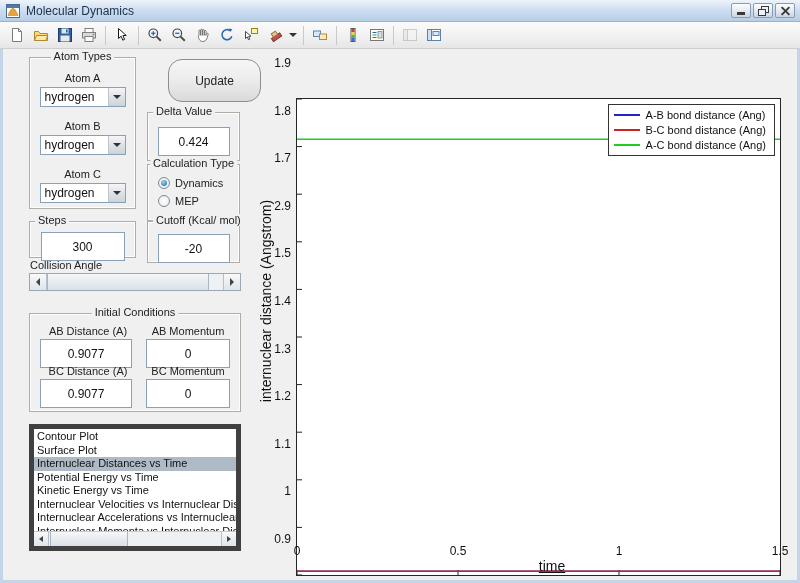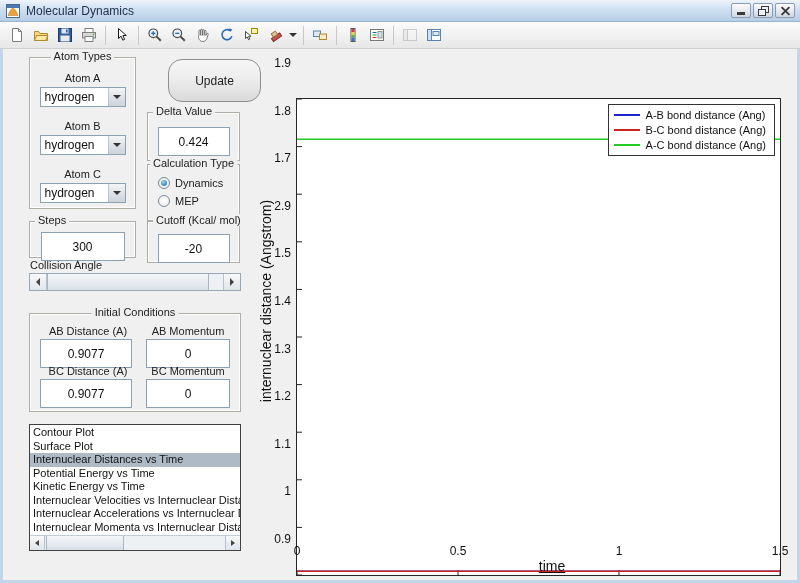--- a/index.html
+++ b/index.html
@@ -73,21 +73,21 @@
   
   .slider { position:absolute; border:1px solid #9aa8b5; background:#eef1f3; }
   .sl-btn { position:absolute; top:0; bottom:0; width:17px;
             background:linear-gradient(#f8f9fa,#dfe5ea); display:flex; align-items:center; justify-content:center; }
   .sl-btn.left { left:0; border-right:1px solid #b5c0ca; }
   .sl-btn.right { right:0; border-left:1px solid #b5c0ca; }
   .sl-thumb { position:absolute; top:0; bottom:0; background:linear-gradient(#f5f7f9,#d9e0e6);
               border-left:1px solid #aab6c0; border-right:1px solid #aab6c0; }
 
   
-  .listbox { position:absolute; background:#fff; border:1px solid #404040; overflow:hidden; }
+  .listbox { position:absolute; background:#fff; border:5px solid #404040; overflow:hidden; }
   .list-items { position:absolute; left:0; right:0; top:1px; bottom:15px; overflow:hidden; }
   .list-item { height:13.5px; line-height:13.5px; font-size:11px; color:#111; padding-left:3px; white-space:nowrap; }
   .list-item.selected { background:#aebbc6; }
   .hscroll { position:absolute; left:0; right:0; bottom:0; height:15px; background:#eef1f3; border-top:1px solid #c4ccd3; }
   .hs-btn { position:absolute; top:0; bottom:0; width:15px; background:linear-gradient(#f8f9fa,#dfe5ea);
             display:flex; align-items:center; justify-content:center; }
   .hs-btn.left { left:0; border-right:1px solid #b5c0ca; }
   .hs-btn.right { right:0; border-left:1px solid #b5c0ca; }
   .hs-thumb { position:absolute; top:0; bottom:0; left:16px; width:78px;
               background:linear-gradient(#f5f7f9,#d9e0e6); border-left:1px solid #aab6c0; border-right:1px solid #aab6c0; }

